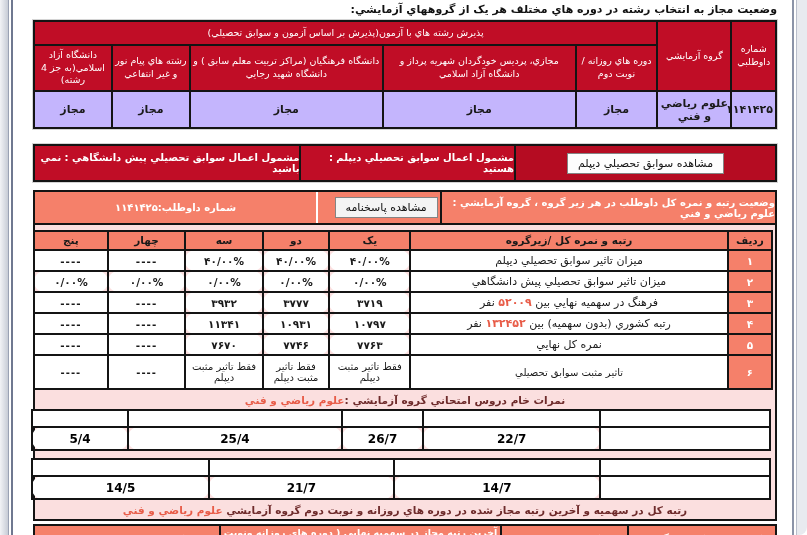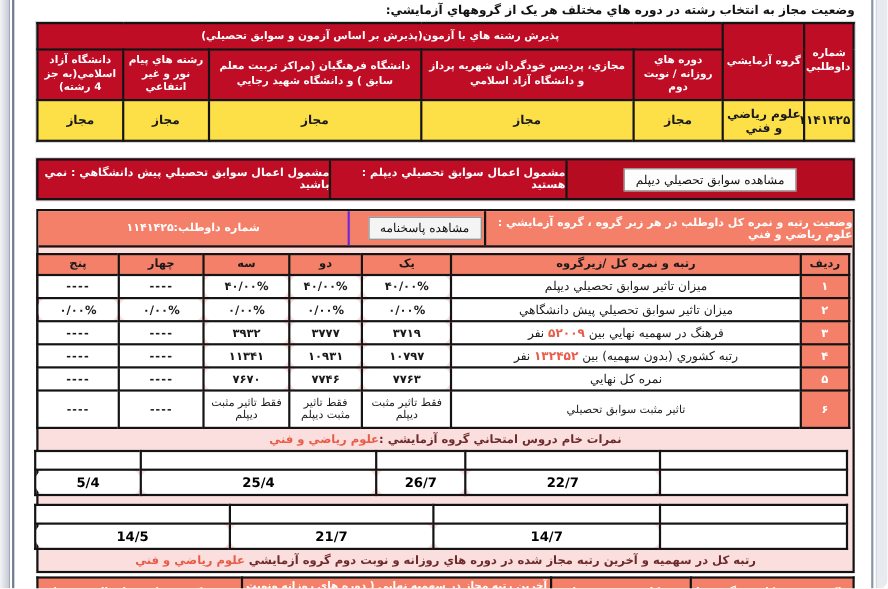--- a/index.html
+++ b/index.html
@@ -14,28 +14,28 @@
   .edge-right { position:absolute; right:0; top:0; bottom:0; width:11px;
                 background:#e8eaef; border-left:1px solid #b9bfcc; border-bottom-right-radius:8px; }
   .frame-line-right { position:absolute; right:13px; top:0; bottom:0; width:2px; background:#8b94a8; }
 
   .content { position:absolute; top:2px; left:33px; right:30px; }
 
   .page-title { font-size:11px; font-weight:bold; color:#111; margin:1px 0 4px; text-align:right; }
 
   table.tbl { width:100%; border-collapse:collapse; table-layout:fixed; }
   table.tbl td { border:2px solid #141414; text-align:center; vertical-align:middle; padding:1px 2px; }
-  .hdr { background:#c00d26; color:#fff; font-weight:bold; font-size:9.5px; line-height:1.35; }
+  .hdr { background:#c00d26; color:#fff; font-weight:normal; font-size:9.5px; line-height:1.35; }
   .shdr { background:#f5806a; color:#fff; font-weight:bold; font-size:9.5px; line-height:1.3; }
 
   
   .admission { box-shadow:0 0 0 1px #d4d4d4; }
   .admission .merged { height:24px; }
   .admission .sub { height:46px; }
-  .admission td.val { background:#fde047; color:#1a1a1a; font-size:11px; font-weight:bold; height:37px; }
+  .admission td.val { background:#c4b5fd; color:#1a1a1a; font-size:11px; font-weight:bold; height:37px; }
 
   
   .records-bar { display:flex; margin-top:15px; height:38px; border:2px solid #141414;
                  background:#c00d26; box-shadow:0 0 0 1px #d4d4d4; }
   .records-bar .cell { display:flex; align-items:center; justify-content:center;
                        color:#fff; font-weight:bold; font-size:10px; }
   .records-bar .cell + .cell { border-right:2px solid #141414; }
   .rb-right { width:29%; }
   .rb-mid   { width:35%; background:#b50c22; }
   .rb-left  { width:36%; }
@@ -43,21 +43,21 @@
   .btn { font-family:inherit; font-size:11px; color:#111; background:#f4f4f4;
          border:1px solid #848484; padding:3px 10px; cursor:pointer; white-space:nowrap; }
   .btn-white { background:#fdfdfd; }
 
   
   .rank-panel { margin-top:8px; border:2px solid #141414; background:#fbdfdf; }
   .rank-header { display:flex; height:33px; background:#f5806a; border-bottom:2px solid #141414; }
   .rank-header .cell { display:flex; align-items:center; justify-content:center;
                        color:#fff; font-weight:bold; font-size:10px; }
   .rh-title { width:45%; }
-  .rh-btn   { width:17%; border-right:2px solid #141414; border-left:2px solid #6d28d9;padding-left:14px; }
+  .rh-btn   { width:17%; border-right:2px solid #141414; border-left:2px solid #ffffff;padding-left:14px; }
   .rh-cand  { width:38%;border-radius:12px; }
 
   .rank-table { width:calc(100% - 38px); margin:5px 2px 0 36px; }
   .rank-table td { background:#fff; font-size:10.5px; color:#1a1a1a; }
   .rank-table td.shdr { background:#f5806a; height:19px; }
   .rank-table td.rownum { background:#f5806a; color:#fff; font-weight:bold; }
   .rank-table td.lbl { font-size:11px; }
   .rank-table .accent { color:#e85c48; font-weight:bold; }
   .num { direction:ltr; unicode-bidi:embed; font-weight:bold;border-radius:10px; }
   .dash { color:#6b6b6b; font-weight:bold; letter-spacing:1px; }

